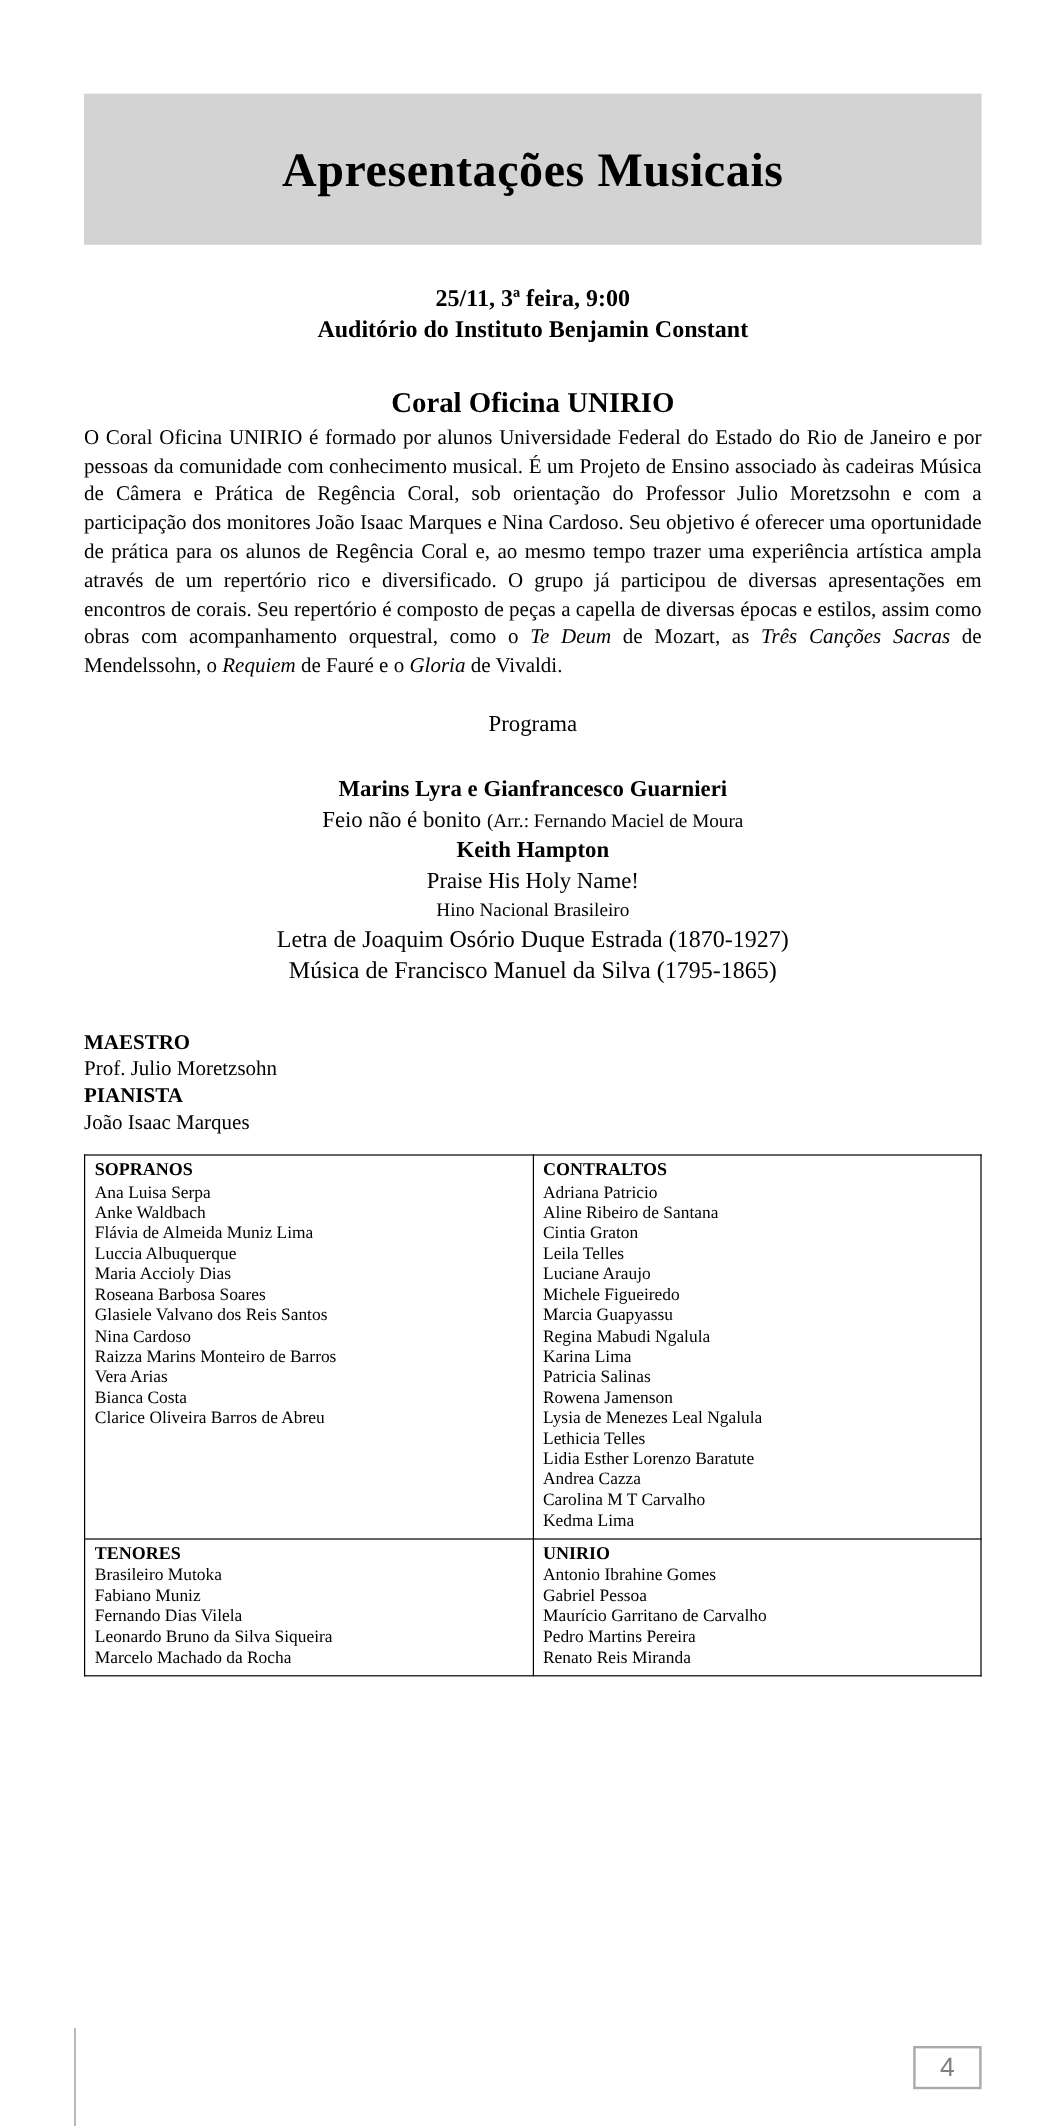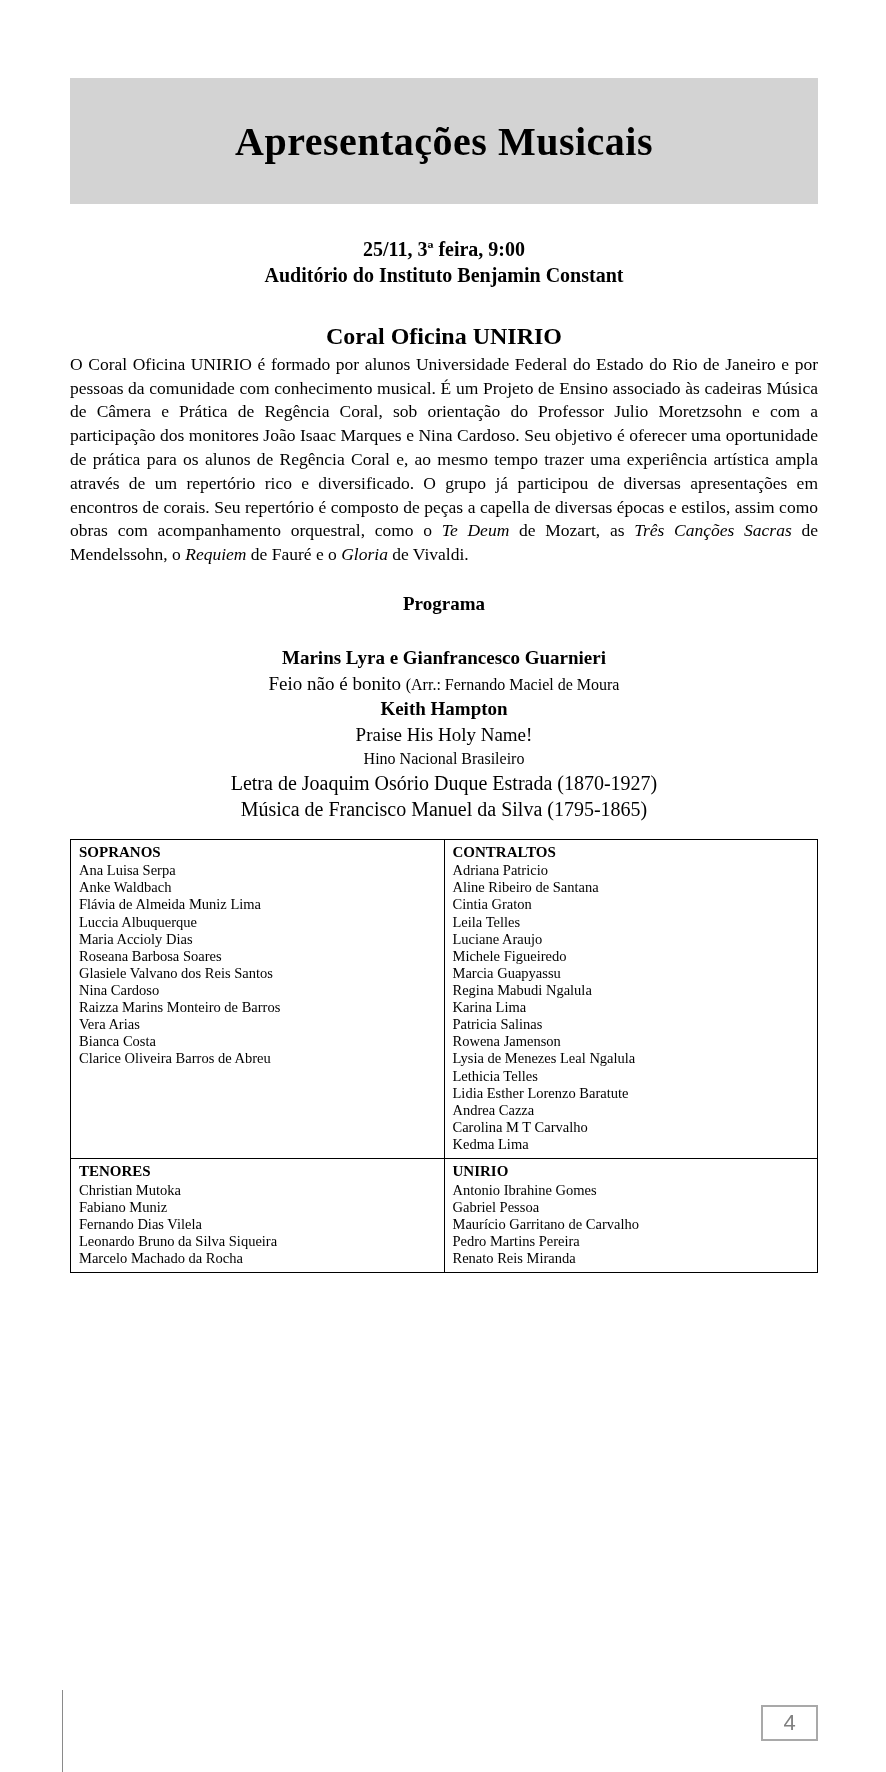--- a/index.html
+++ b/index.html
@@ -14,21 +14,21 @@
     width:100%; height:126px; background:#d3d3d3;
     display:flex; align-items:center; justify-content:center;
   }
   .banner-title { font-size:40px; font-weight:bold; letter-spacing:0.5px; }
   .center { text-align:center; }
   .event-title { margin-top:44px; font-weight:bold; font-size:22px; }
   .event-when  { margin-top:32px; font-weight:bold; font-size:20px; line-height:1.32; }
   .choir-name  { margin-top:34px; font-weight:bold; font-size:24px; }
   .description { margin-top:3px; font-size:17.5px; line-height:1.36; text-align:justify; }
   .description .italic { font-style:italic; }
-  .program-heading { margin-top:26px; font-weight:bold; font-size:19px; }
+  .program-heading { margin-top:26px; font-weight:normal; font-size:19px; }
   .program { margin-top:30px; }
   .composer { font-weight:bold; font-size:19px; line-height:1.35; }
   .piece    { font-size:19px; line-height:1.35; }
   .arr      { font-weight:normal; font-size:16px; }
   .anthem-title  { font-weight:normal; font-size:16px; line-height:1.4; }
   .anthem-credit { font-size:20px; line-height:1.32; }
   .credits { margin-top:34px; font-size:17.5px; line-height:1.28; }
   .credits .label { font-weight:bold; }
   table.roster { margin-top:16px; width:100%; border-collapse:collapse; }
   table.roster td {
@@ -73,20 +73,26 @@
     <div class="program center">
       <div class="composer">Marins Lyra e Gianfrancesco Guarnieri</div>
       <div class="piece"><span>Feio não é bonito </span><span class="arr">(Arr.: Fernando Maciel de Moura</span></div>
       <div class="composer">Keith Hampton</div>
       <div class="piece">Praise His Holy Name!</div>
       <div class="anthem-title">Hino Nacional Brasileiro</div>
       <div class="anthem-credit">Letra de Joaquim Osório Duque Estrada (1870-1927)</div>
       <div class="anthem-credit">Música de Francisco Manuel da Silva (1795-1865)</div>
     </div>
 
+    <div class="credits">
+      <div class="label">MAESTRO</div>
+      <div>Prof. Julio Moretzsohn</div>
+      <div class="label">PIANISTA</div>
+      <div>João Isaac Marques</div>
+    </div>
 
     <table class="roster">
       <tbody>
         <tr>
           <td>
             <div class="section-label">SOPRANOS</div>
             <div>
                 <div class="member">Ana Luisa Serpa</div>
                 <div class="member">Anke Waldbach</div>
                 <div class="member">Flávia de Almeida Muniz Lima</div>
@@ -121,21 +127,21 @@
                 <div class="member">Andrea Cazza</div>
                 <div class="member">Carolina M T Carvalho</div>
                 <div class="member">Kedma Lima</div>
               </div>
           </td>
         </tr>
         <tr>
           <td>
             <div class="section-label">TENORES</div>
             <div>
-                <div class="member">Christian Mutoka</div>
+                <div class="member">Brasileiro Mutoka</div>
                 <div class="member">Fabiano Muniz</div>
                 <div class="member">Fernando Dias Vilela</div>
                 <div class="member">Leonardo Bruno da Silva Siqueira</div>
                 <div class="member">Marcelo Machado da Rocha</div>
               </div>
           </td>
           <td>
             <div class="section-label">UNIRIO</div>
             <div>
                 <div class="member">Antonio Ibrahine Gomes</div>

